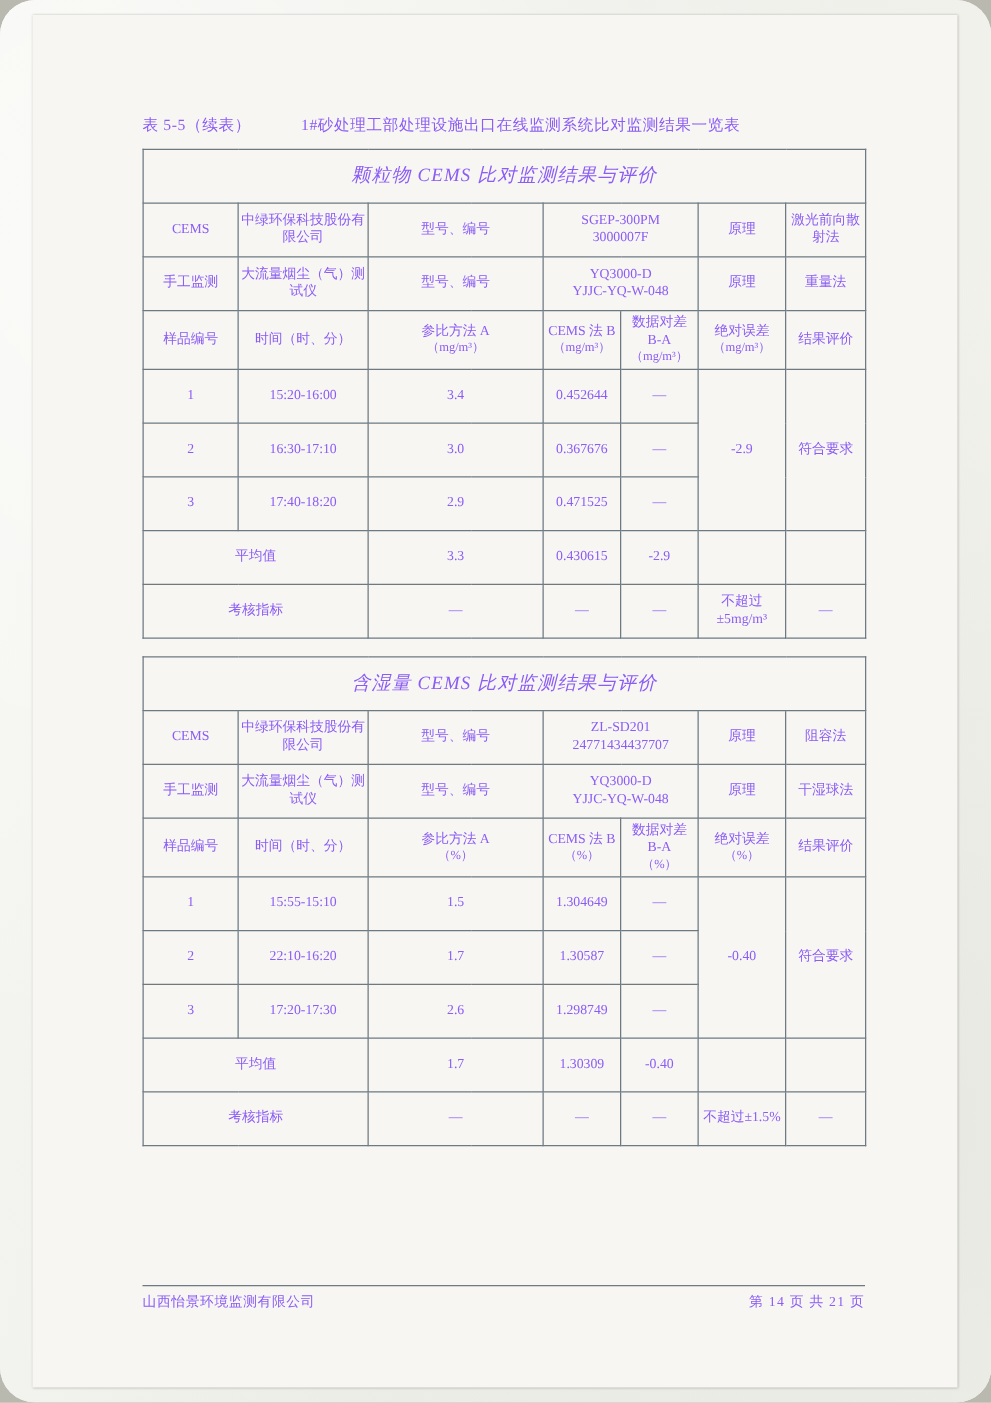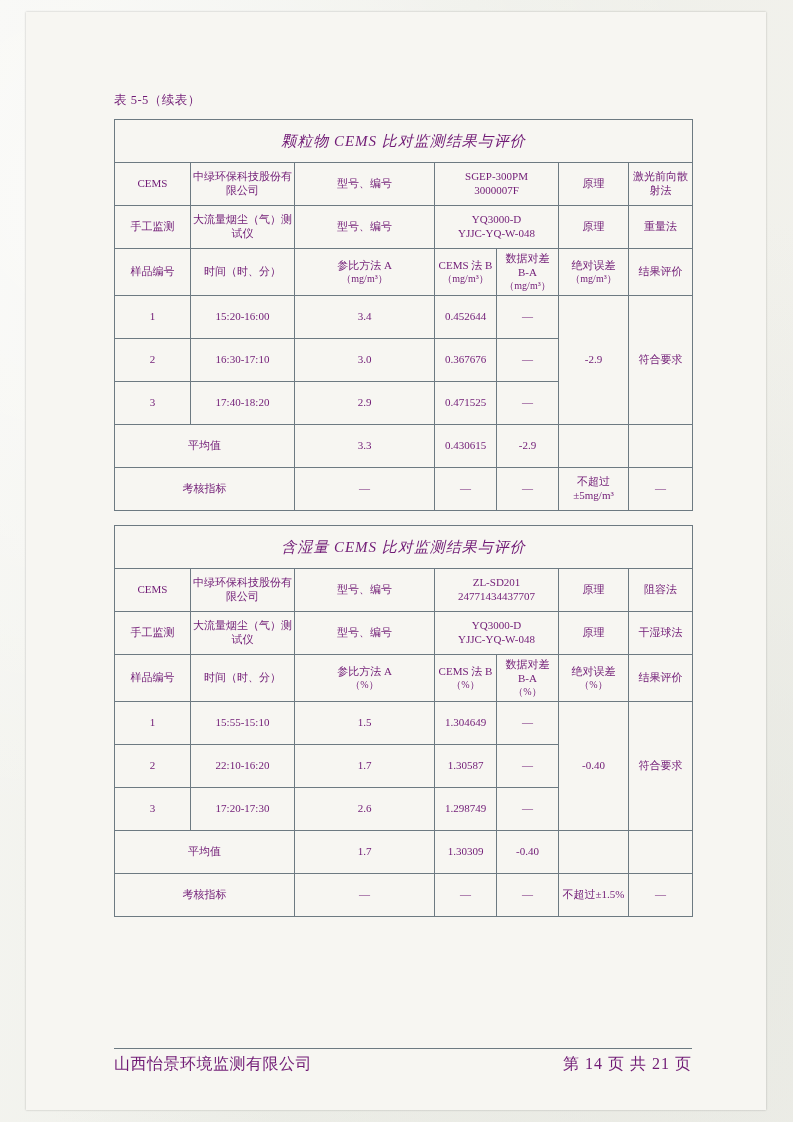--- a/index.html
+++ b/index.html
@@ -8,21 +8,22 @@
     background: #b9b9b0;
   }
   .page {
     position: relative;
     width: 793px;
     height: 1122px;
     margin: 0 auto;
     background: #f3f2ee;
     overflow: hidden;
     font-family: "Liberation Serif", "DejaVu Serif", serif;
-    color: #701a75;
+    color: #8b5cf6;
+    border-radius: 28px;
   }
   
   .page:before {
     content: "";
     position: absolute;
     inset: 0;
     background:
       radial-gradient(circle at 12% 18%, rgba(255,255,255,0.55), rgba(255,255,255,0) 55%),
       radial-gradient(circle at 88% 80%, rgba(226,228,221,0.7), rgba(255,255,255,0) 60%),
       linear-gradient(100deg, rgba(246,246,242,1) 0%, rgba(238,239,233,1) 48%, rgba(243,242,237,1) 100%);
@@ -74,25 +75,24 @@
     letter-spacing: 1px;
     font-style: italic;
   }
   .small { font-size: 10px; }
   .tight { line-height: 1.15; margin-left: 13px; }
   .footer {
     position: absolute;
     left: 88px;
     top: 1022px;
     width: 578px;
-    font-size: 16px;
+    font-size: 11px;
     display: flex;
     justify-content: space-between;
     align-items: flex-start;
-    margin-top: 20px;
   }
   .footer .rule {
     position: absolute;
     left: 0;
     right: 0;
     top: -6px;
     border-top: 1px solid #6d7a82;
   }
   .footer-left { letter-spacing: 0.5px; }
   .footer-right { letter-spacing: 1px; }
@@ -101,20 +101,21 @@
 </head>
 <body>
 
 <div class="page">
   <div class="sheet">
 
     <div class="content">
 
       <div class="title-row">
         <span class="title-label">表 5-5（续表）</span>
+        <span class="title-main">1#砂处理工部处理设施出口在线监测系统比对监测结果一览表</span>
       </div>
 
       <table class="doc">
         <colgroup>
           <col style="width:76px">
           <col style="width:104px">
           <col style="width:82px">
           <col style="width:58px">
           <col style="width:62px">
           <col style="width:62px">

